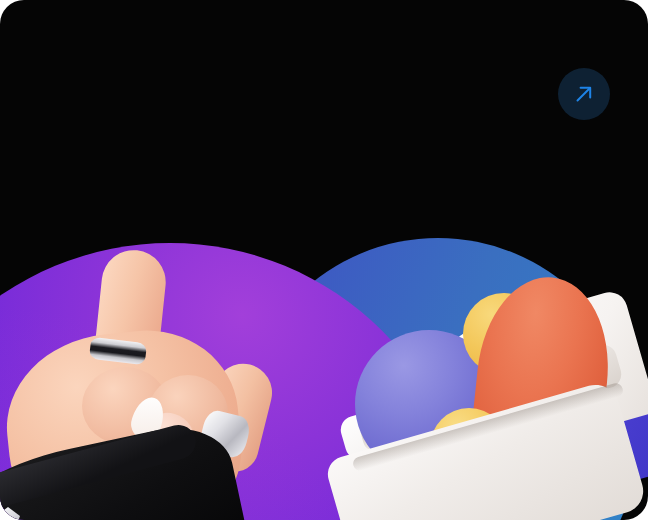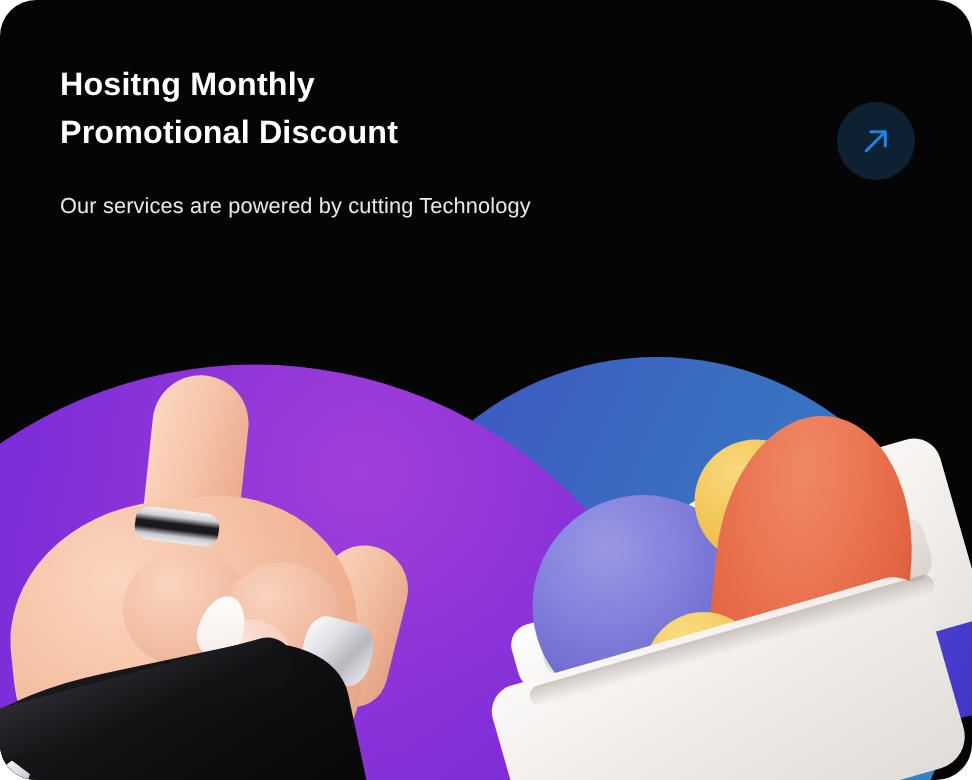--- a/index.html
+++ b/index.html
@@ -380,27 +380,20 @@
       <div class="ring-index"></div>
       <div class="ring-pinky"></div>
       <div class="sleeve"></div>
       <div class="sleeve-band"></div>
       <div class="stud stud-1"></div>
 
     </div>
 
   </div>
 
-  <div class="card-header">
-    <h1 class="headline">
-      <span class="line">Hositng Monthly</span>
-      <span class="line">Promotional Discount</span>
-    </h1>
-    <p class="subheadline">Our services are powered by cutting Technology</p>
-  </div>
 
   <button class="arrow-button">
     <span>
       <svg width="22" height="22" viewBox="0 0 22 22" fill="none" aria-hidden="true">
         <path d="M4.5 17.5 L17 5" stroke="#1e84e8" stroke-width="2" stroke-linecap="round"></path>
         <path d="M7.6 4.8 H17.2 V14.4" stroke="#1e84e8" stroke-width="2" stroke-linecap="round" stroke-linejoin="round"></path>
       </svg>
     </span>
   </button>
 

